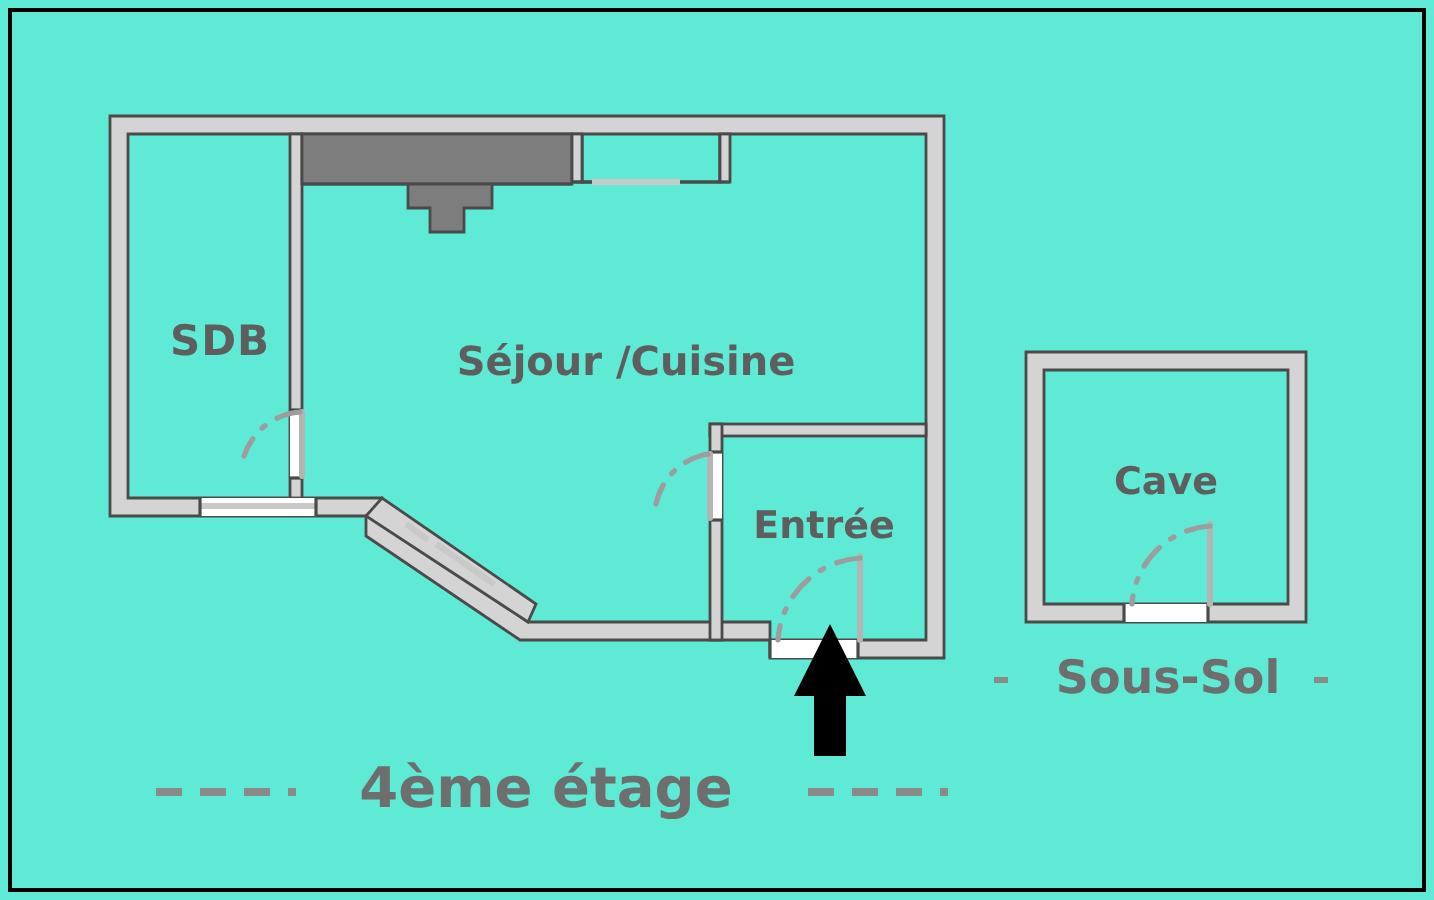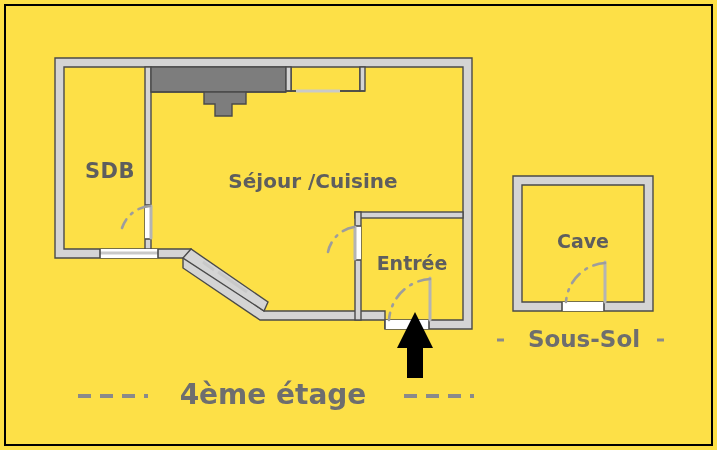--- a/index.html
+++ b/index.html
@@ -7,21 +7,21 @@
     padding: 0;
     background: #ffffff;
   }
   body {
     font-family: "DejaVu Sans", sans-serif;
   }
   #page {
     position: relative;
     width: 717px;
     height: 450px;
-    background: #fde047;
+    background: #5eead4;
     box-sizing: border-box;
     overflow: hidden;
   }
   #frame-border {
     position: absolute;
     left: 4px;
     top: 4px;
     width: 709px;
     height: 442px;
     border: 2px solid #000000;

